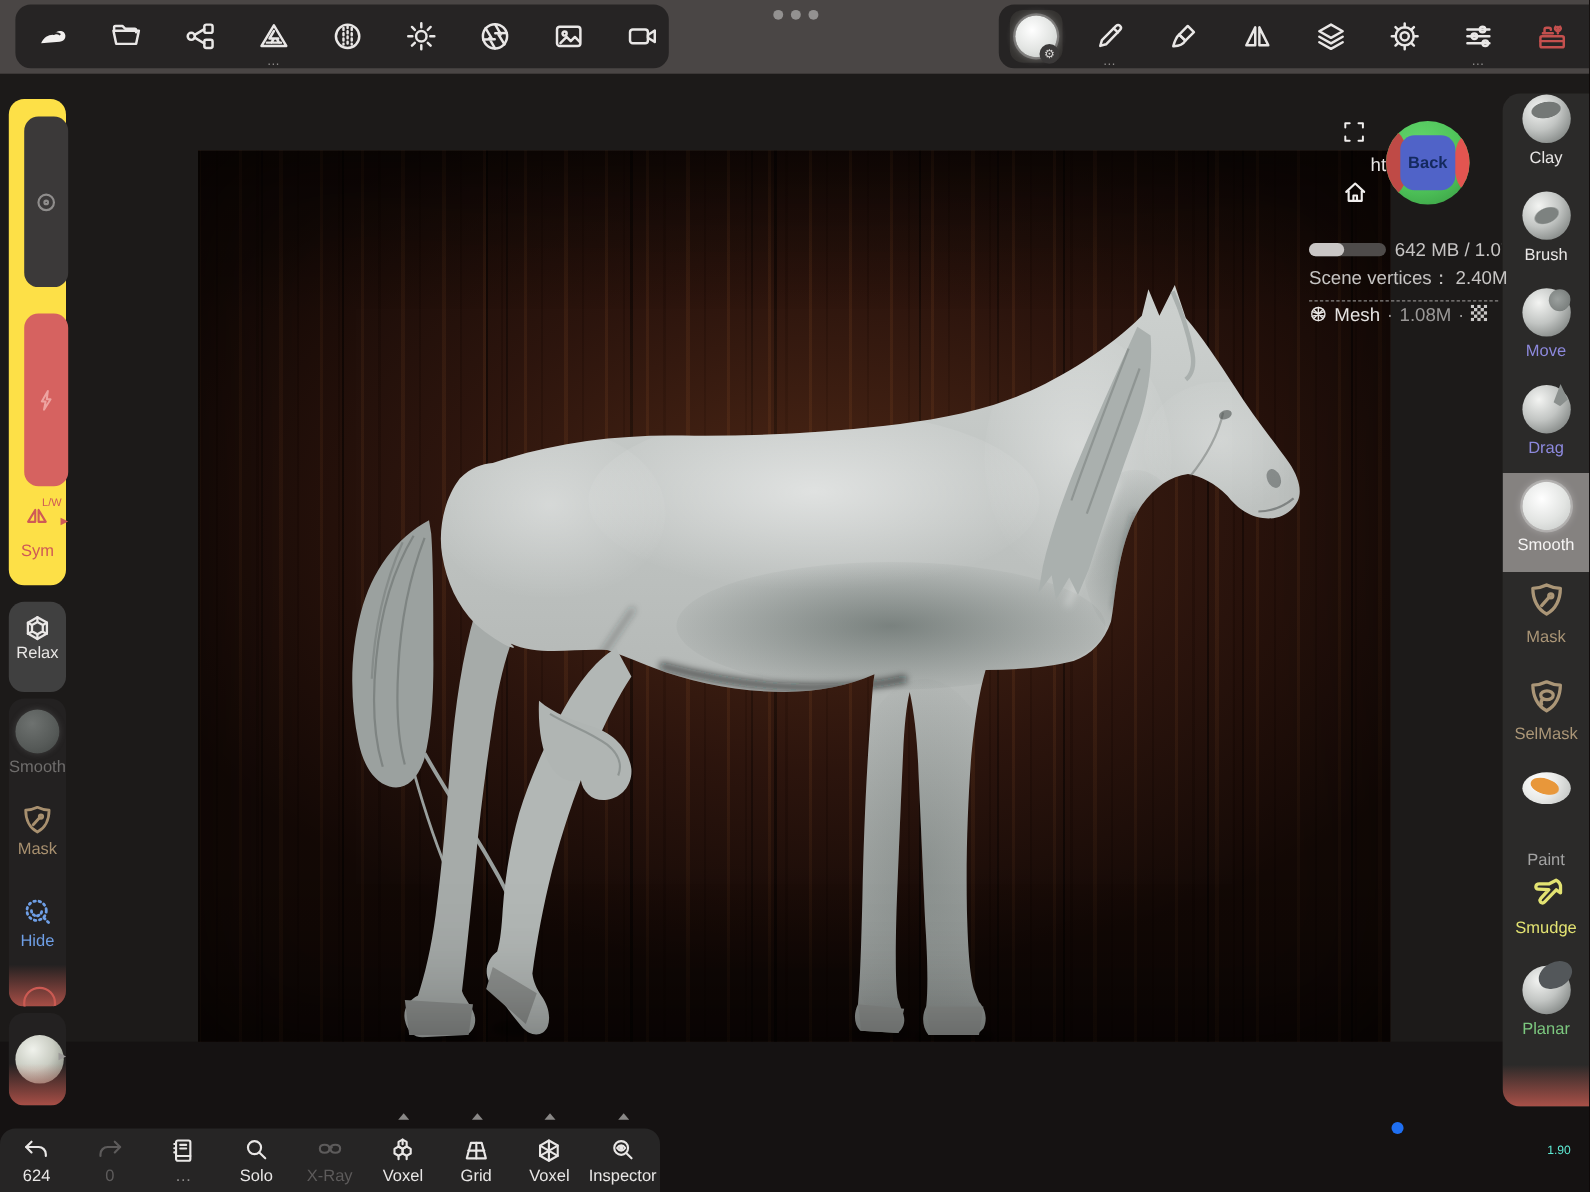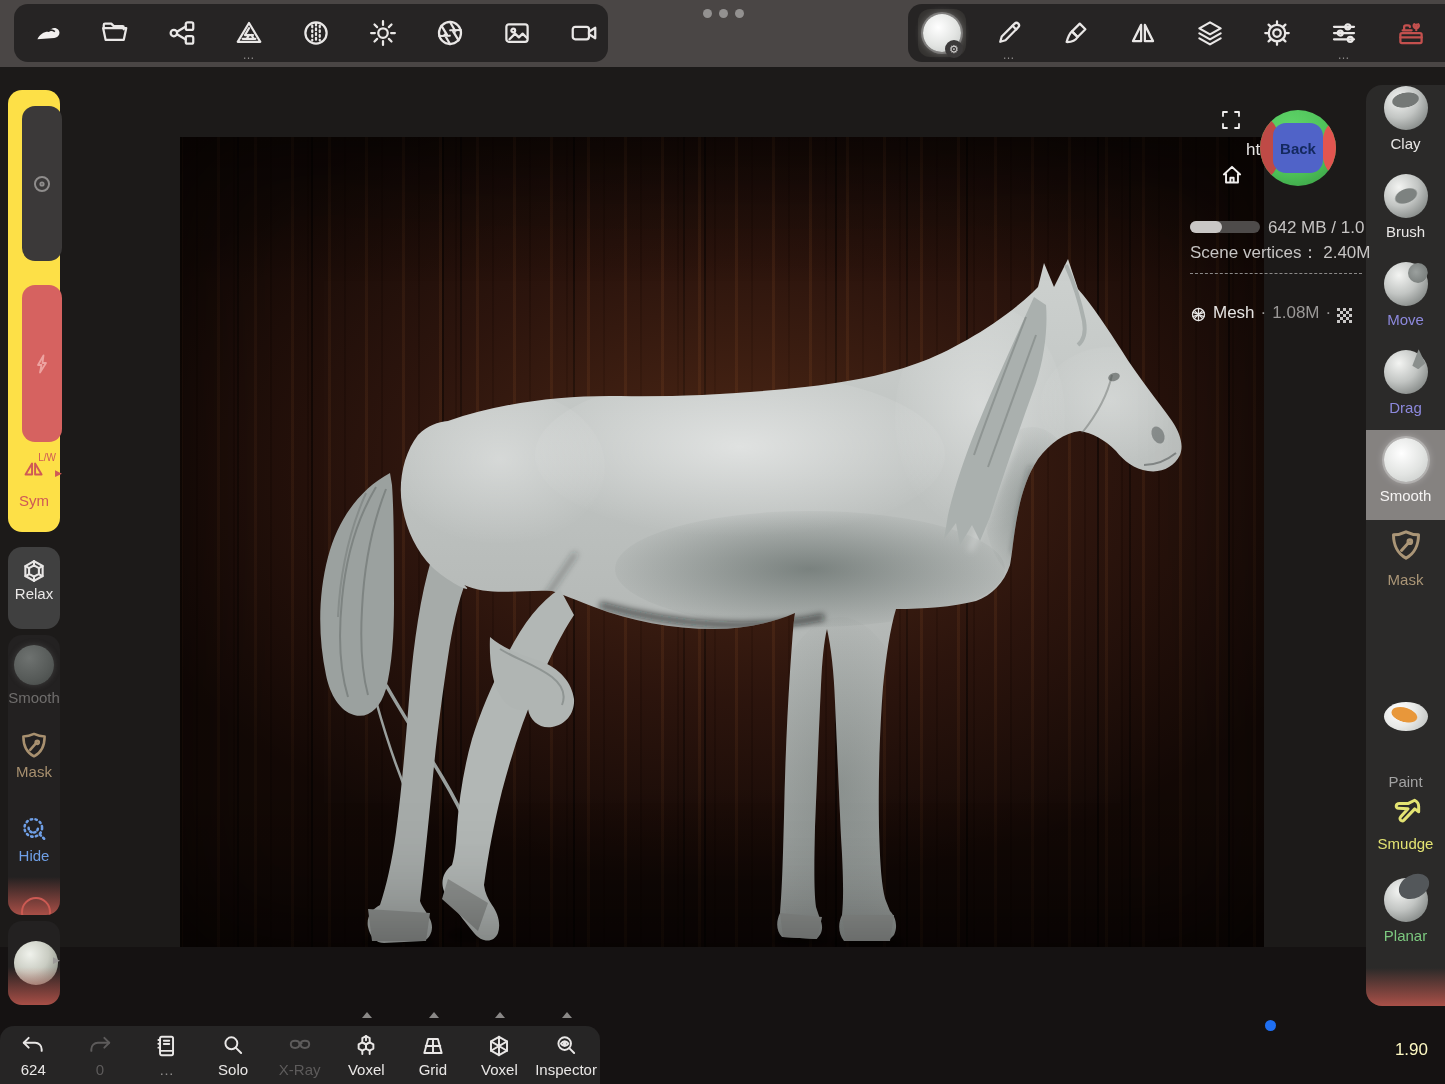--- a/index.html
+++ b/index.html
@@ -192,21 +192,21 @@
 
   <div class="stats" style="left:1190px;top:221px;width:70px;height:12px;border-radius:6px;background:#4e4b4a;">
     <div style="width:32px;height:12px;border-radius:6px;background:#c9c6c5;"></div>
   </div>
   <div class="stats" style="left:1268px;top:218px;width:97px;overflow:hidden;white-space:nowrap;">642 MB / 1.07 G</div>
   <div class="stats" style="left:1190px;top:241px;white-space:nowrap;">
     <span>Scene vertices：</span>
     <span>2.40M</span>
   </div>
   <div class="stats" style="left:1190px;top:273px;width:172px;border-top:1px dashed #8a8887;height:0;"></div>
-  <div class="stats" style="left:1190px;top:303px;display:flex;align-items:flex-end;gap:6px;white-space:nowrap;">
+  <div class="stats" style="left:1190px;top:277px;display:flex;align-items:flex-start;gap:6px;white-space:nowrap;">
     <svg class="ic" width="17" height="17" viewBox="0 0 24 24" style="color:#e5e3e2;">
         <circle cx="12" cy="12" r="8.5"></circle>
         <path d="M12 3.5v17M4.2 9l15.6 6M19.8 9 4.2 15M6 6.2l12 11.6M18 6.2 6 17.8"></path>
       </svg>
     <span style="color:#e5e3e2;">Mesh</span>
     <span style="color:#9a9897;">·</span>
     <span style="color:#9a9897;">1.08M</span>
     <span style="color:#9a9897;">·</span>
     <svg width="15" height="15" viewBox="0 0 15 15">
       <g fill="#c9c7c6">
@@ -438,20 +438,28 @@
       <div class="lbl" style="color:#f6f4f3;">Smooth</div>
     </div>
     <div class="rs-item" style="top:441px;color:#ab9677;">
       <svg class="ic" width="40" height="40" viewBox="0 0 24 24">
           <path d="M12 3.5c2.5 1.2 5 1.8 7.5 1.8 0 6-2.5 11.5-7.5 14-5-2.5-7.5-8-7.5-14 2.5 0 5-.6 7.5-1.8z"></path>
           <path d="M9.3 14.7l4.2-4.7"></path>
           <circle cx="14.3" cy="9.4" r="1.1"></circle>
         </svg>
       <div class="lbl">Mask</div>
     </div>
+    <div class="rs-item" style="top:529px;color:#ab9677;">
+      <svg class="ic" width="40" height="40" viewBox="0 0 24 24">
+          <path d="M12 3.5c2.5 1.2 5 1.8 7.5 1.8 0 6-2.5 11.5-7.5 14-5-2.5-7.5-8-7.5-14 2.5 0 5-.6 7.5-1.8z"></path>
+          <ellipse cx="12.2" cy="10.8" rx="3.4" ry="2.4"></ellipse>
+          <path d="M10 12.9c-1.1.8-1.3 1.8-.7 2.9"></path>
+        </svg>
+      <div class="lbl">SelMask</div>
+    </div>
     <div class="rs-item" style="top:617px;">
       <div class="sph paint"></div>
       <div class="lbl" style="color:#a3a3a3;margin-top:42px;">Paint</div>
     </div>
     <div class="rs-item" style="top:705px;color:#e3e372;">
       <svg class="ic" width="40" height="40" viewBox="0 0 24 24">
           <path transform="rotate(195 12 12)" d="M8.5 19c-1.8-.4-2.9-1.4-3.3-3l-.8-3 2.7 1 4.5-8.2c.5-.9 1.7-1 2.3-.2.4.5.4 1.1.1 1.7l-3 5.7 5.6-1.2c.9-.2 1.6.3 1.7 1.1.1.9-.5 1.5-1.5 1.8l-5.2 1.5z"></path>
         </svg>
       <div class="lbl">Smudge</div>
     </div>
@@ -534,15 +542,15 @@
           <circle cx="10.8" cy="9.8" r="5.8"></circle>
           <path d="M15 14 19.5 18.5"></path>
           <path d="M7.4 9.8c1-1.5 2.3-2.2 3.4-2.2s2.4.7 3.4 2.2c-1 1.5-2.3 2.2-3.4 2.2s-2.4-.7-3.4-2.2z"></path>
           <circle cx="10.8" cy="9.8" r=".9" fill="currentColor"></circle>
         </svg>
       <span class="lbl">Inspector</span>
     </div>
   </div>
 
   <div style="position:absolute;left:1265px;top:1020px;width:11px;height:11px;border-radius:50%;background:#1f6ff2;"></div>
-  <div style="position:absolute;right:17px;top:1040px;font-size:17px;color:#fef9c3;">1.90</div>
+  <div style="position:absolute;right:17px;top:1040px;font-size:11px;color:#5eead4;">1.90</div>
 
 </div>
 
 </body></html>

